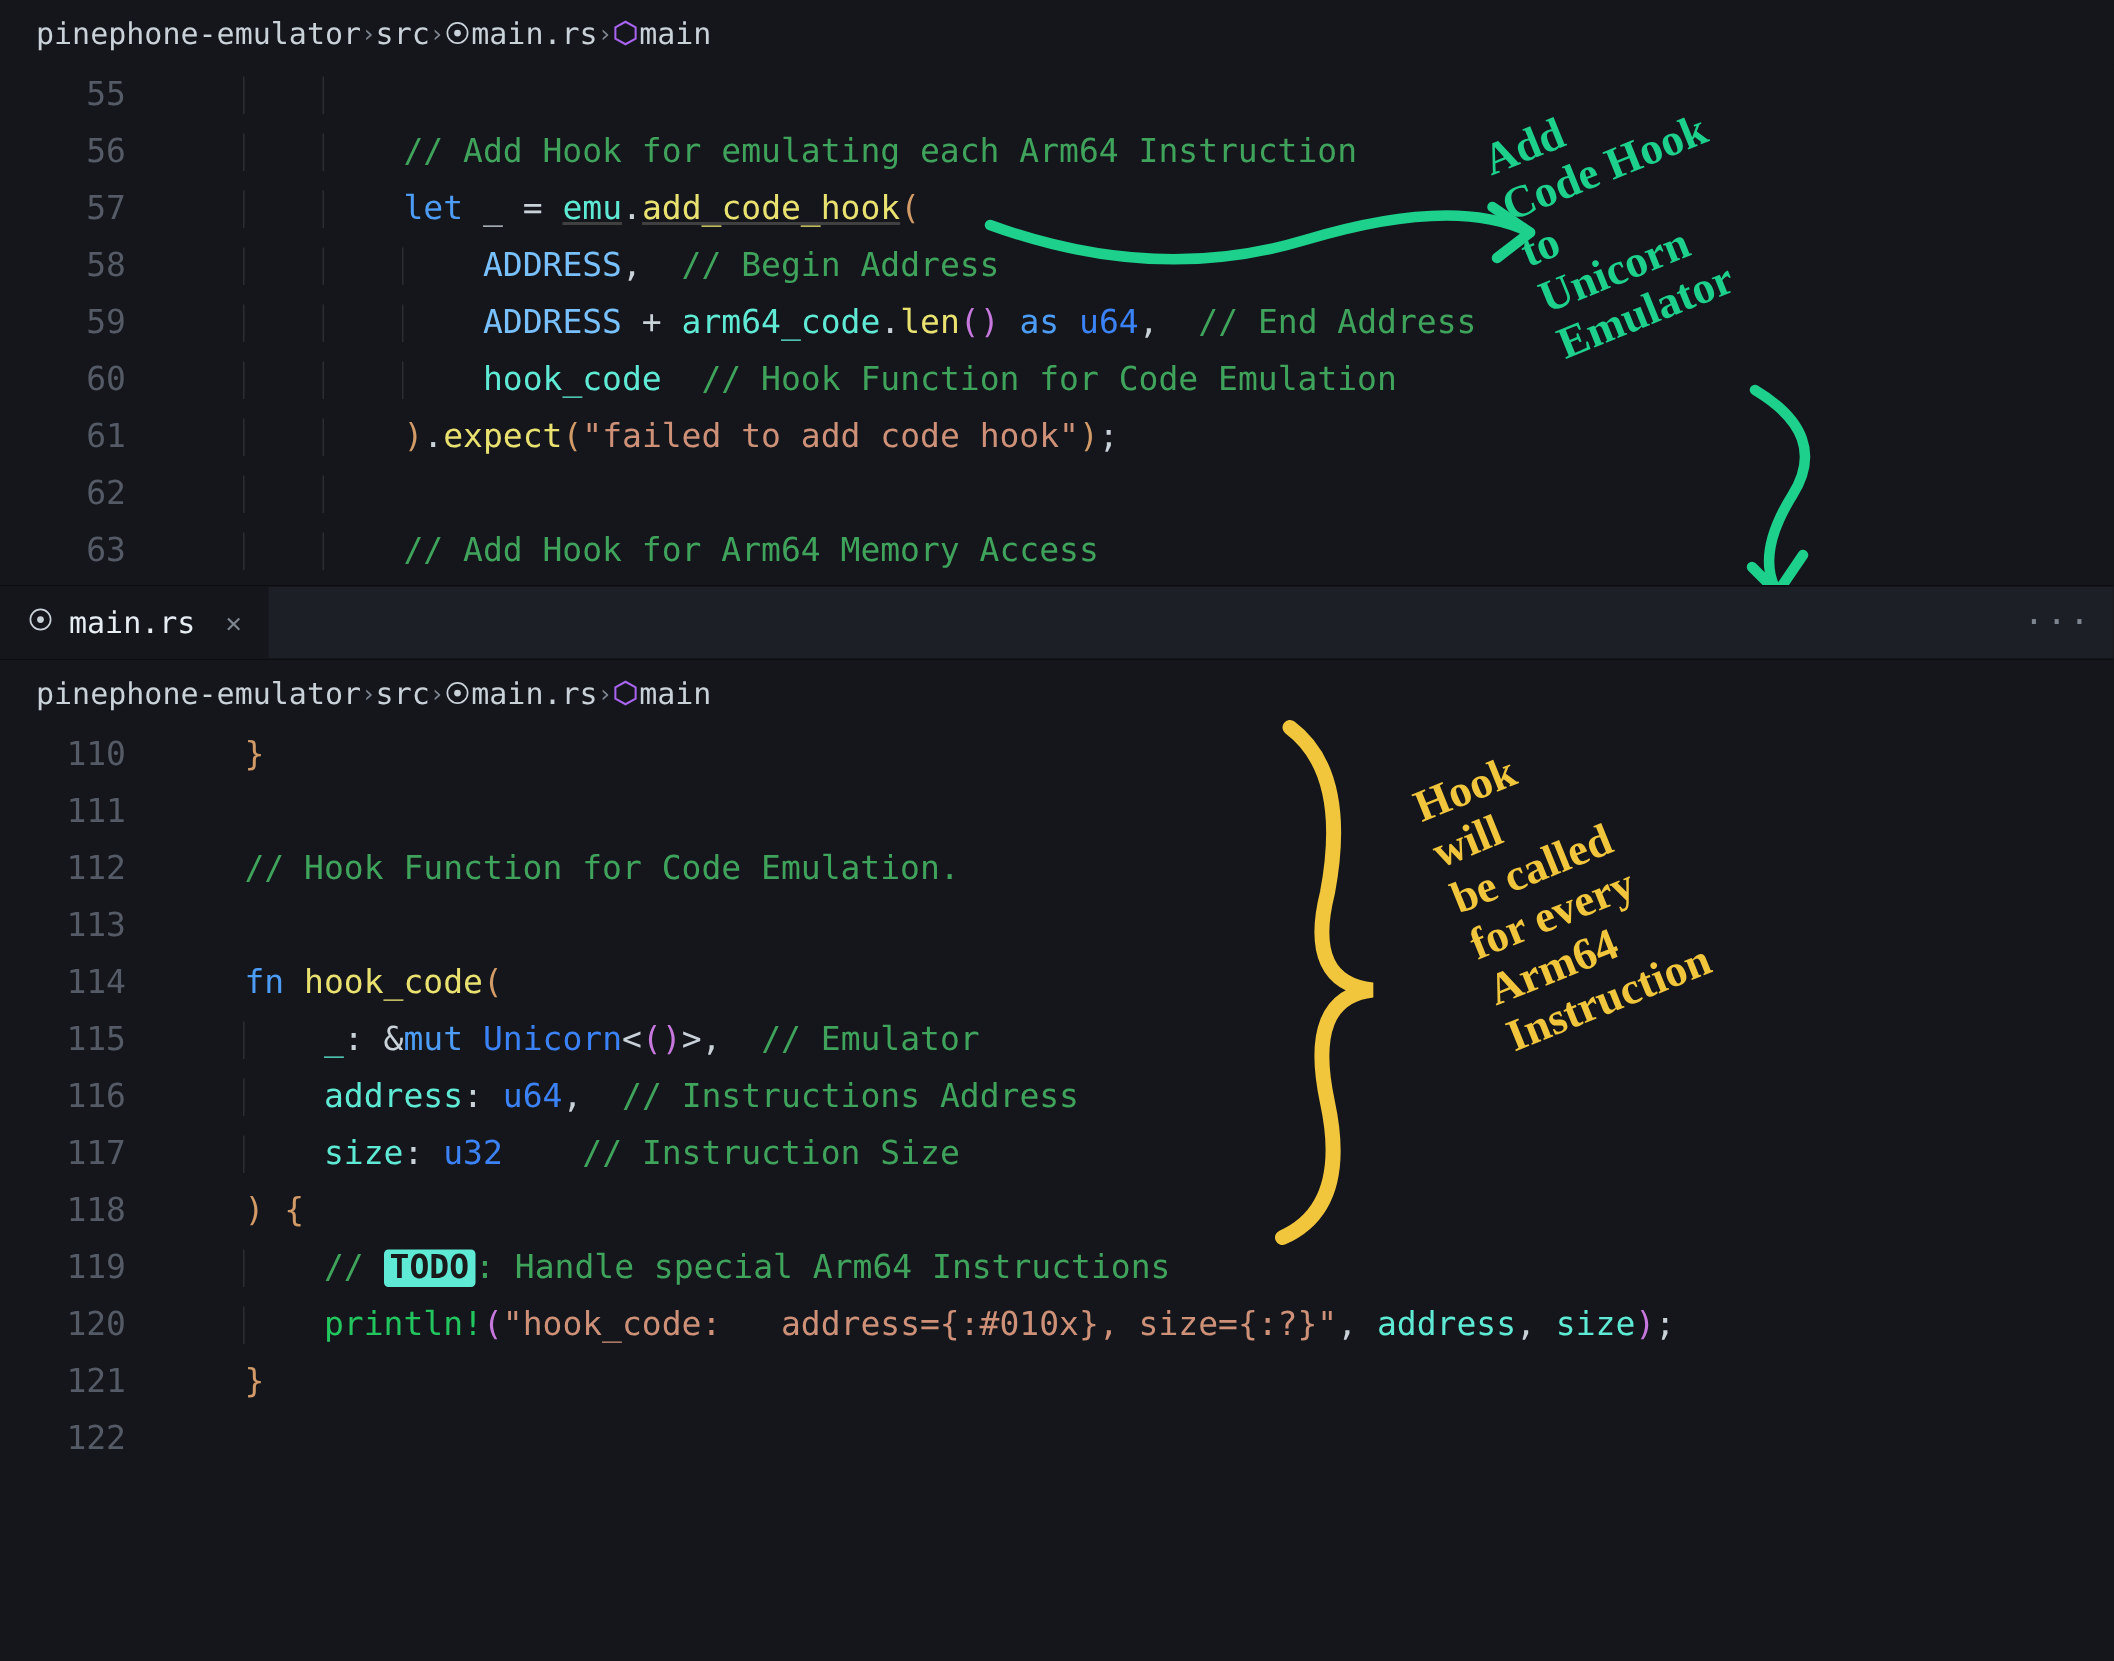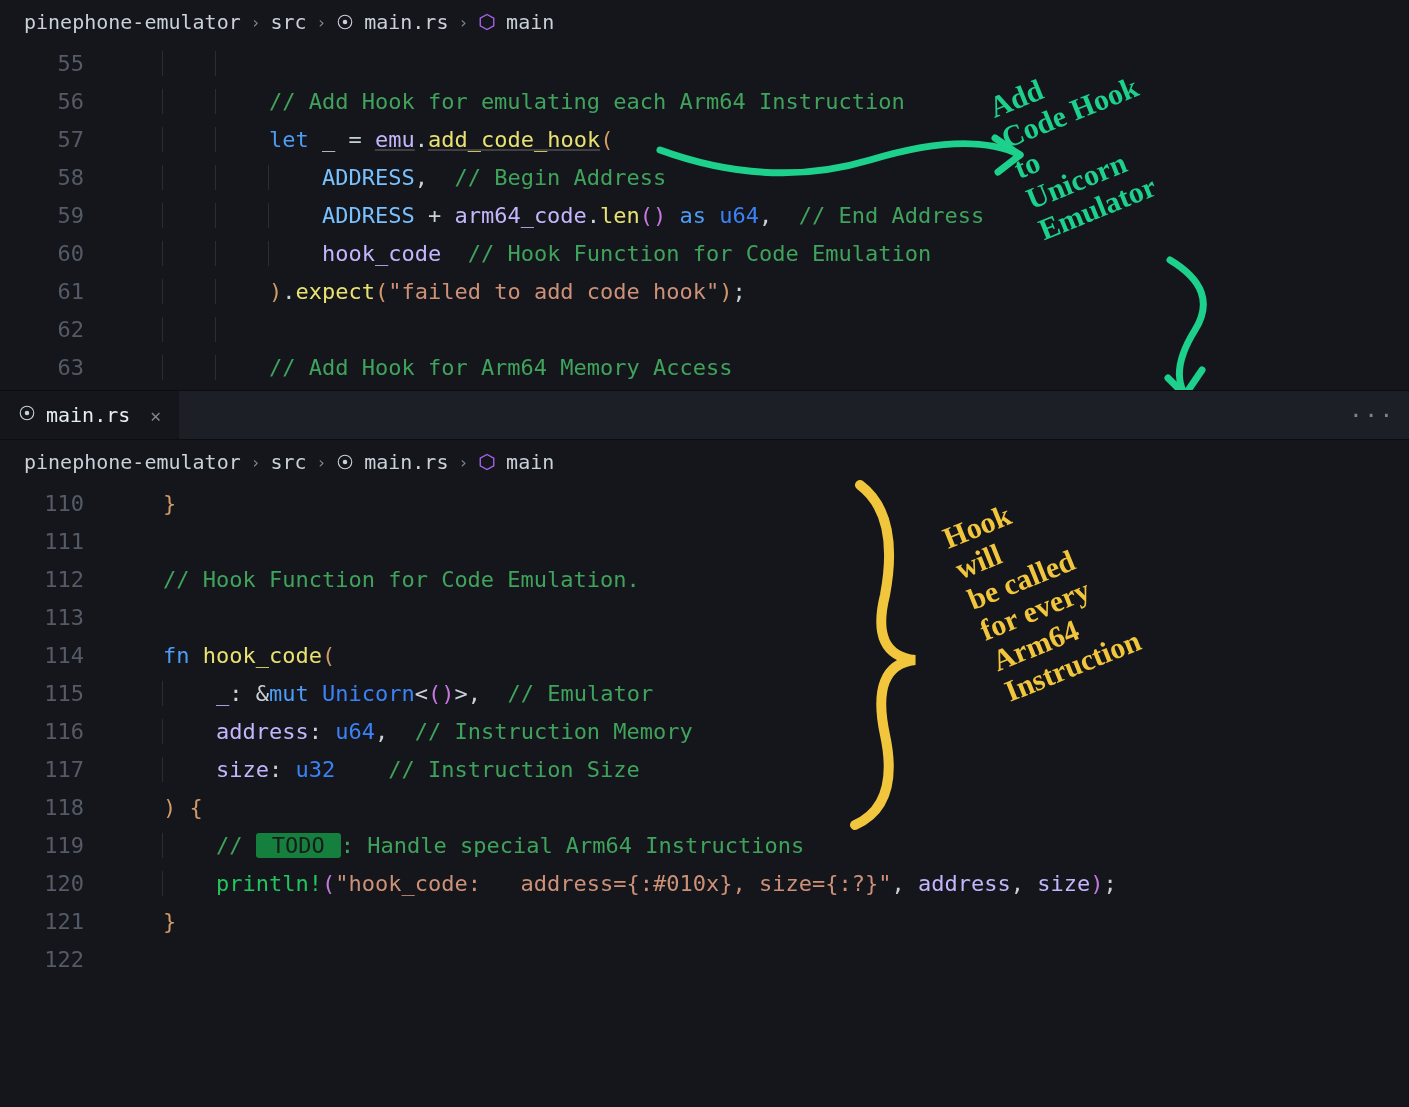--- a/index.html
+++ b/index.html
@@ -1,39 +1,39 @@
 <!DOCTYPE html>
 <html><head>
 <meta charset="utf-8">
 <style>
 *{box-sizing:border-box;margin:0;padding:0}
 body{background:#14161b;font-family:'Menlo','Consolas',monospace;width:1409px;height:1107px;overflow:hidden;color:#c9d1d9;font-size:22px}
 .pane{position:relative}
-.breadcrumb{display:flex;align-items:center;gap:10px;padding:8px 24px;font-size:20px;color:#c9d1d9;background:#14161b;height:44px}
+.breadcrumb{display:flex;align-items:center;padding:8px 24px;font-size:20px;color:#c9d1d9;background:#14161b;height:44px}
 .breadcrumb .sep{color:#7d8590;font-size:16px}
 .breadcrumb .ico{display:inline-flex;align-items:center}
 .breadcrumb svg{width:18px;height:18px}
 .code-area{position:relative}
 .line{display:flex;align-items:center;height:38px;white-space:pre}
 .gutter{width:110px;text-align:right;padding-right:26px;color:#555b66;user-select:none;font-size:22px}
 .content{display:flex;align-items:center}
 .kw{color:#4d9cf6}
 .kw2{color:#22c55e}
 .var{color:#c9d1d9}
-.light{color:#c4b5fd}
+.light{color:#5eead4}
 .const{color:#79c0ff}
 .op{color:#c9d1d9}
 .cmt{color:#3fa35c}
 .str{color:#ce9178}
 .paren{color:#d19a66}
 .paren2{color:#c678dd}
 .type{color:#3b82f6}
 .call{color:#e9e170}
 .underline{text-decoration:underline;text-decoration-color:#404040}
-.todo-badge{background:#15803d;color:#1a1a1a;padding:0 16px;border-radius:3px;font-weight:400}
+.todo-badge{background:#5eead4;color:#1a1a1a;padding:0 4px;border-radius:3px;font-weight:700}
 .tabbar{display:flex;align-items:center;background:#1c1f25;height:50px;border-top:1px solid #0c0d10;border-bottom:1px solid #0c0d10;position:relative}
 .tab{display:flex;align-items:center;gap:10px;padding:0 18px;height:100%;background:#14161b;color:#e6edf3;font-size:20px}
 .tab svg{width:18px;height:18px}
 .tab .close{color:#7d8590;margin-left:10px;font-size:18px}
 .tab-actions{position:absolute;right:14px;color:#7d8590;letter-spacing:2px}
 .annotation{position:absolute;font-family:'Comic Sans MS','Marker Felt',cursive;font-weight:700;font-size:26px;line-height:1.1;pointer-events:none;white-space:pre}
 .ann-green{color:#1dd08c}
 .ann-yellow{color:#f2c63c}
 </style>
 </head>
@@ -122,21 +122,21 @@
     </span>
     <span>main</span>
   </div>
   <div class="code-area" id="bottom-code">
       <div class="line"><div class="gutter">110</div><div class="content"><span>    </span><span class="paren">}</span></div></div>
       <div class="line"><div class="gutter">111</div><div class="content"><span>    </span></div></div>
       <div class="line"><div class="gutter">112</div><div class="content"><span>    </span><span class="cmt">// Hook Function for Code Emulation.</span></div></div>
       <div class="line"><div class="gutter">113</div></div>
       <div class="line"><div class="gutter">114</div><div class="content"><span>    </span><span class="kw">fn</span><span class="op"> </span><span class="call">hook_code</span><span class="paren">(</span></div></div>
       <div class="line"><div class="gutter">115</div><div class="content"><span>    </span><span style="border-left: 1px solid rgb(42, 45, 51); margin-left: -1px;">    </span><span class="light">_</span><span class="op">: &amp;</span><span class="kw">mut</span><span class="op"> </span><span class="type">Unicorn</span><span class="op">&lt;</span><span class="paren2">(</span><span class="paren2">)</span><span class="op">&gt;</span><span class="op">,  </span><span class="cmt">// Emulator</span></div></div>
-      <div class="line"><div class="gutter">116</div><div class="content"><span>    </span><span style="border-left: 1px solid rgb(42, 45, 51); margin-left: -1px;">    </span><span class="light">address</span><span class="op">: </span><span class="type">u64</span><span class="op">,  </span><span class="cmt">// Instruction Memory</span></div></div>
+      <div class="line"><div class="gutter">116</div><div class="content"><span>    </span><span style="border-left: 1px solid rgb(42, 45, 51); margin-left: -1px;">    </span><span class="light">address</span><span class="op">: </span><span class="type">u64</span><span class="op">,  </span><span class="cmt">// Instructions Address</span></div></div>
       <div class="line"><div class="gutter">117</div><div class="content"><span>    </span><span style="border-left: 1px solid rgb(42, 45, 51); margin-left: -1px;">    </span><span class="light">size</span><span class="op">: </span><span class="type">u32</span><span class="op">    </span><span class="cmt">// Instruction Size</span></div></div>
       <div class="line"><div class="gutter">118</div><div class="content"><span>    </span><span class="paren">)</span><span class="op"> </span><span class="paren">{</span></div></div>
       <div class="line"><div class="gutter">119</div><div class="content"><span>    </span><span style="border-left: 1px solid rgb(42, 45, 51); margin-left: -1px;">    </span><span class="cmt">// </span><span class="todo-badge">TODO</span><span class="cmt">: Handle special Arm64 Instructions</span></div></div>
       <div class="line"><div class="gutter">120</div><div class="content"><span>    </span><span style="border-left: 1px solid rgb(42, 45, 51); margin-left: -1px;">    </span><span class="kw2">println!</span><span class="paren2">(</span><span class="str">"hook_code:   address={:#010x}, size={:?}"</span><span class="op">, </span><span class="light">address</span><span class="op">, </span><span class="light">size</span><span class="paren2">)</span><span class="op">;</span></div></div>
       <div class="line"><div class="gutter">121</div><div class="content"><span>    </span><span class="paren">}</span></div></div>
       <div class="line"><div class="gutter">122</div><div class="content"><span>    </span></div></div>
     </div>
 
   <svg style="position:absolute;left:820px;top:85px;" width="120" height="360" viewBox="0 0 120 360">
     <path d="M40 10 Q 80 40 65 120 Q 50 180 95 185 Q 50 190 65 260 Q 80 330 35 350" stroke="#f2c63c" stroke-width="10" fill="none" stroke-linecap="round"></path>

